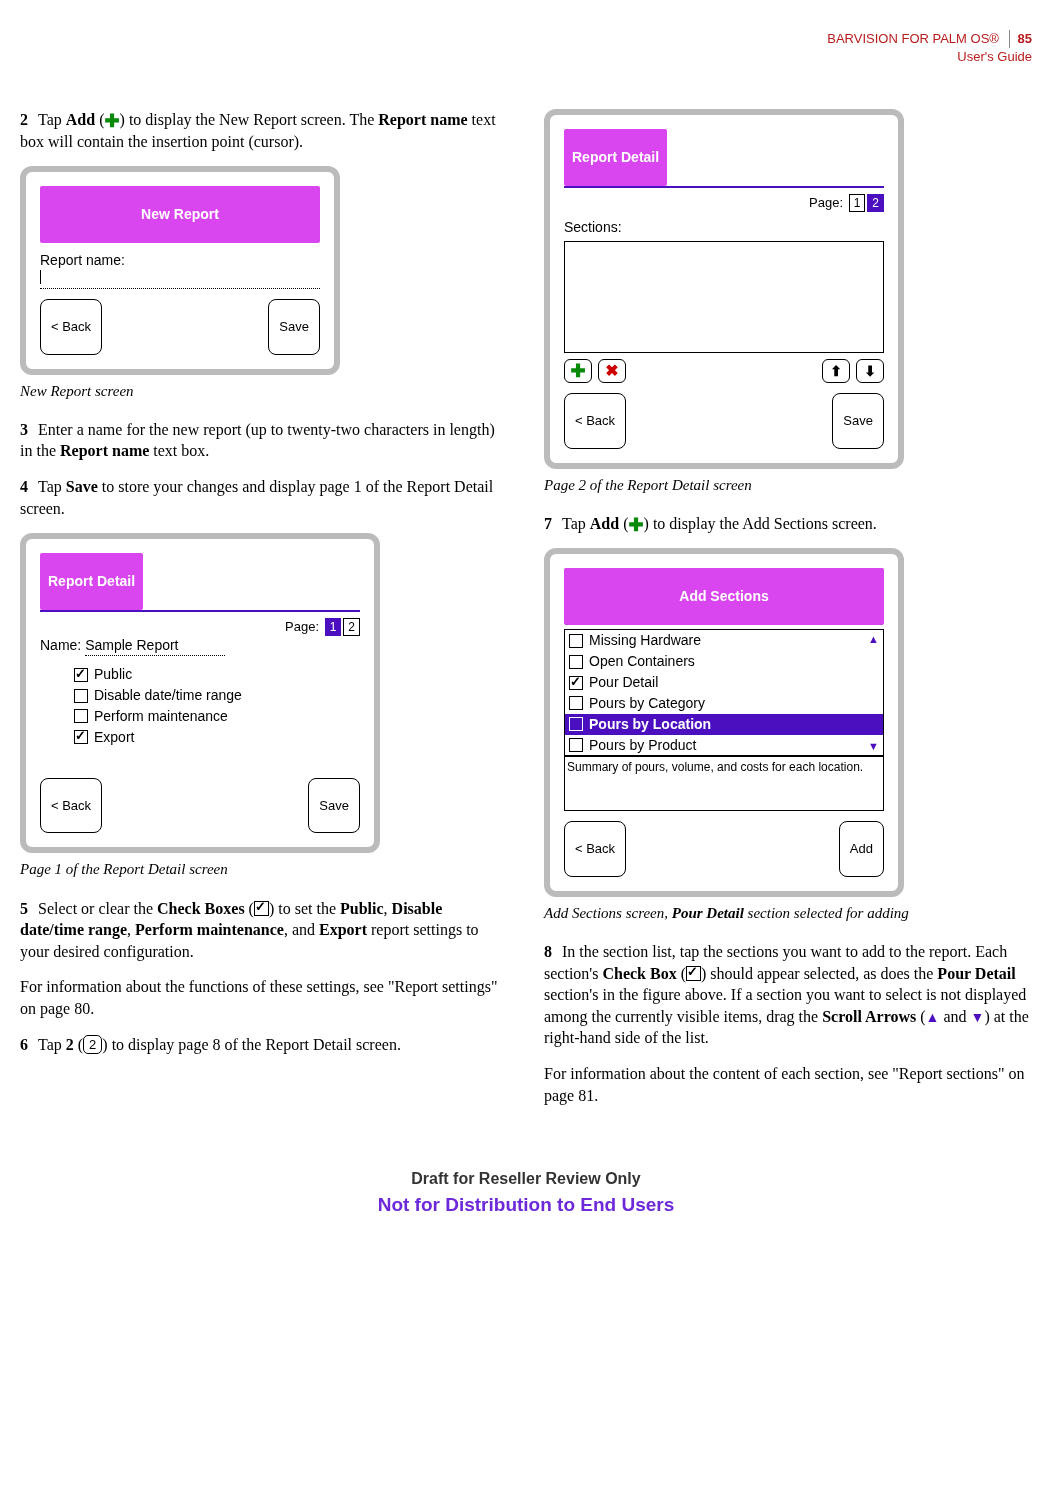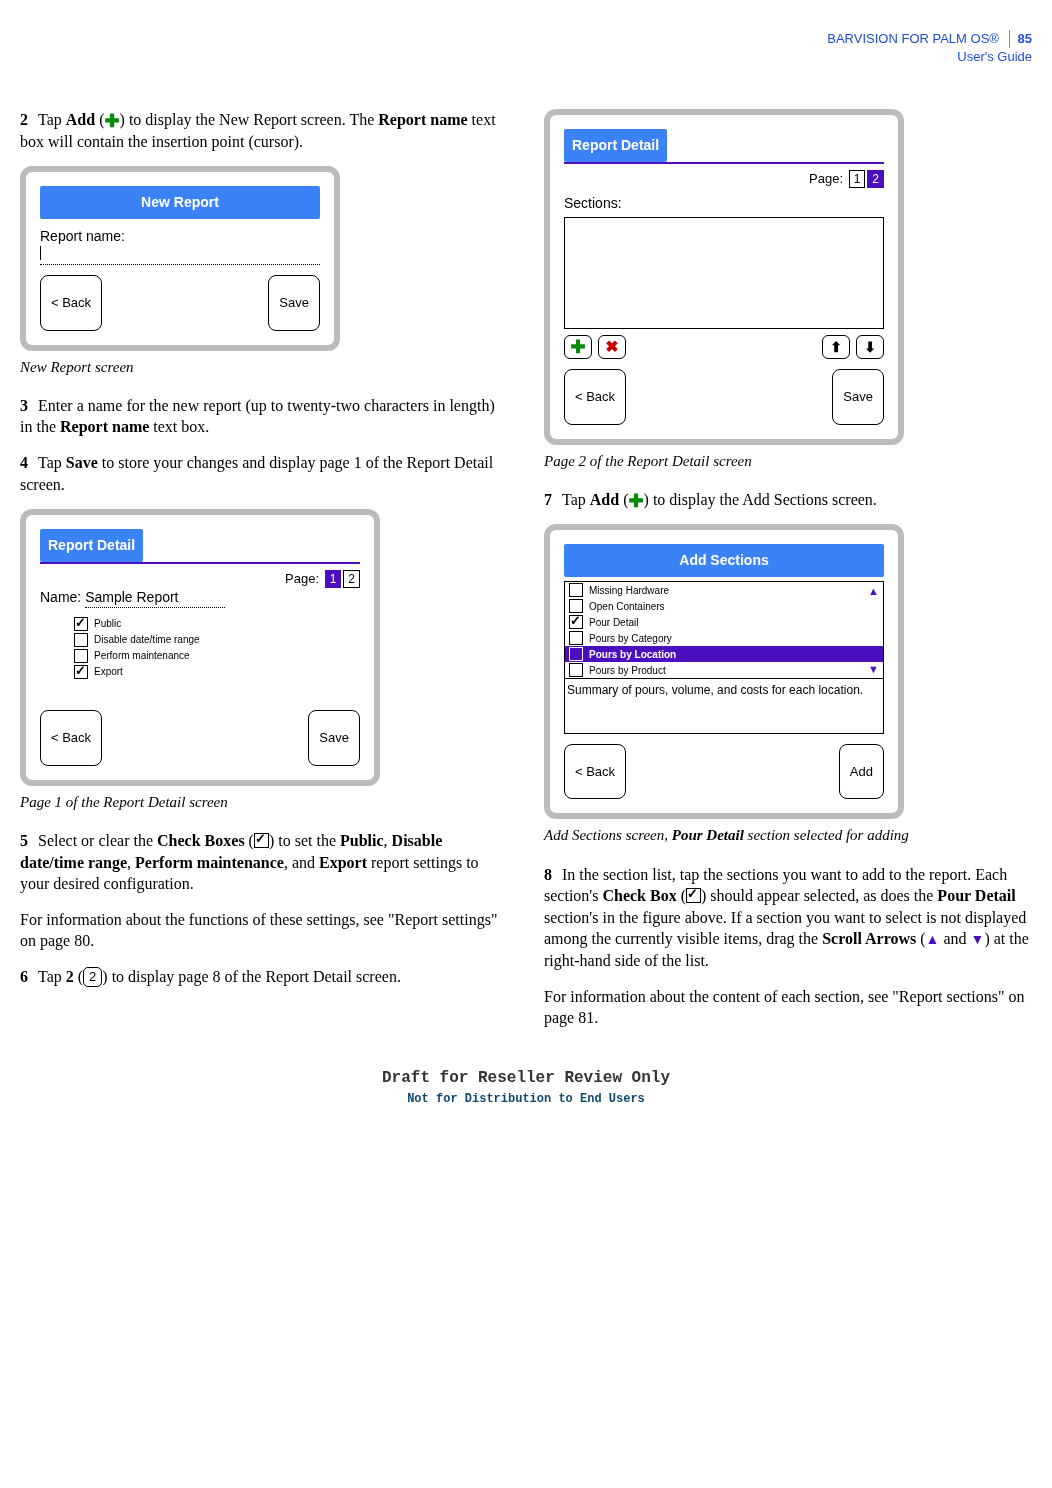--- a/index.html
+++ b/index.html
@@ -9,21 +9,21 @@
     margin: 0;
     padding: 30px 20px 40px 20px;
     width: 1012px;
     background: #fff;
     line-height: 1.35;
   }
   .header {
     text-align: right;
     font-family: Arial, Helvetica, sans-serif;
     font-size: 13px;
-    color: #1d4ed8;
+    color: #b91c1c;
     margin-bottom: 30px;
   }
   .header .pgnum {
     display: inline-block;
     border-left: 1px solid #888;
     padding-left: 8px;
     margin-left: 6px;
     font-weight: bold;
   }
   .cols {
@@ -41,24 +41,24 @@
     border: 6px solid #bbb;
     border-radius: 12px;
     background: #fff;
     padding: 14px;
     margin: 14px 0 4px 0;
     font-family: Verdana, Arial, sans-serif;
     font-size: 14px;
     color: #000;
   }
   .titlebar {
-    background: #3b82f6;
+    background: #d946ef;
     color: #fff;
     font-weight: bold;
-    padding: 7px 8px;
+    padding: 19px 8px;
     display: inline-block;
     border-radius: 2px;
   }
   .titlebar.center {
     display: block;
     text-align: center;
   }
   .hr { border-bottom: 2px solid #4b0fbf; margin-bottom: 6px; }
   .btnrow { display: flex; justify-content: space-between; margin-top: 10px; }
   .pbtn {
@@ -76,21 +76,21 @@
     font-size: 12px;
     margin-left: 2px;
   }
   .pagebox.sel { background: #4b0fbf; color: #fff; border-color: #4b0fbf; }
   .listarea {
     border: 1.5px solid #000;
     min-height: 110px;
     margin-top: 4px;
     padding: 0;
   }
-  .listrow { display: flex; align-items: center; padding: 1px 4px; font-size: 10px; }
+  .listrow { display: flex; align-items: center; padding: 1px 4px; font-size: 14px; }
   .listrow.sel { background: #4b0fbf; color: #fff; font-weight: bold; }
   .chkbox {
     display: inline-block;
     width: 12px; height: 12px;
     border: 1.5px solid #000;
     margin-right: 6px;
     position: relative;
     flex-shrink: 0;
   }
   .chkbox.checked::after {
@@ -154,25 +154,25 @@
     font-size: 11px;
   }
   .dotted-underline {
     border-bottom: 1.5px dotted #000;
     display: inline-block;
     min-width: 140px;
   }
 
   .footer {
     text-align: center;
-    font-family: Liberation Mono, monospace;
-    margin-top: 27px;
+    font-family: Liberation Sans, sans-serif;
+    margin-top: 50px;
   }
   .footer .l1 { font-weight: bold; color: #333; font-size: 16px; }
-  .footer .l2 { color: #0c4a6e; font-weight: bold; font-size: 12px; margin-top: 2px; }
+  .footer .l2 { color: #6d28d9; font-weight: bold; font-size: 19px; margin-top: 2px; }
 </style>
 </head>
 <body>
 
 <div class="header">
   <span>BARVISION FOR PALM OS®</span>
   <span class="pgnum">85</span><br>
   <span>User's Guide</span>
 </div>
 

